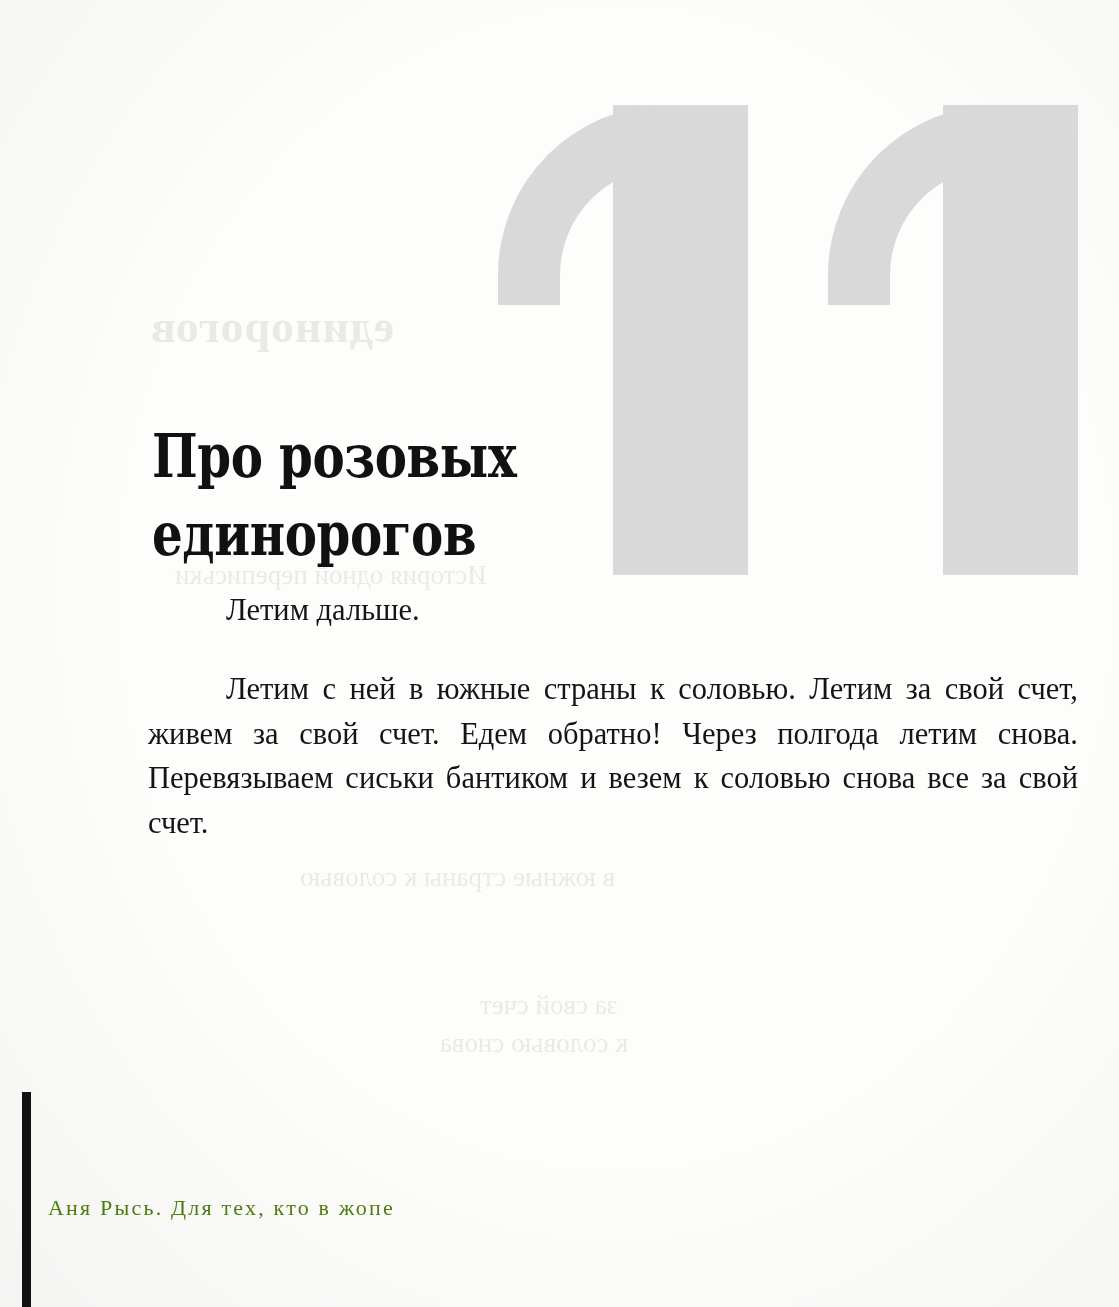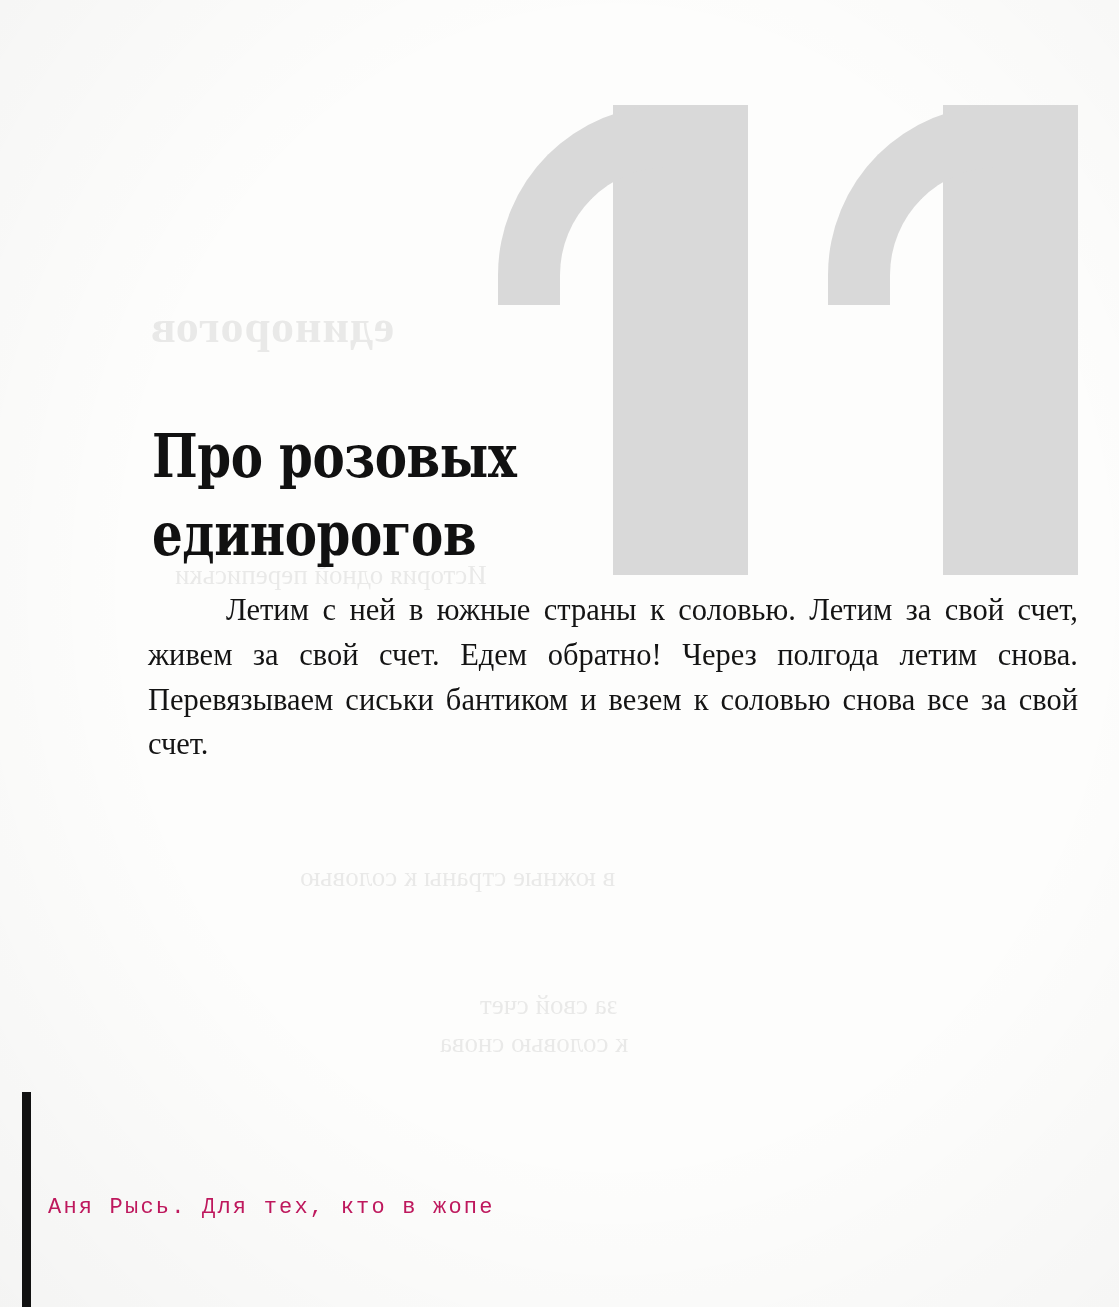--- a/index.html
+++ b/index.html
@@ -127,24 +127,24 @@
     left: 22px;
     top: 1092px;
     width: 9px;
     height: 215px;
     background: #111111;
   }
   .footer-title {
     position: absolute;
     left: 48px;
     top: 1195px;
-    font-family: Liberation Mono, monospace;
+    font-family: Liberation Serif, serif;
     font-size: 22px;
     letter-spacing: 2.2px;
-    color: #be185d;
+    color: #4d7c0f;
     white-space: nowrap;
   }
 </style>
 </head>
 <body>
 
 <div class="page">
 
   <div class="paper-tint"></div>
 
@@ -162,19 +162,20 @@
     <div class="glyph right">
       <div class="stem"></div>
       <div class="hook"></div>
     </div>
   </div>
 
   <h1 class="chapter-title">Про розовых
 единорогов</h1>
 
   <div class="body-text">
+    <p>Летим дальше.</p>
     <p>Летим с ней в южные страны к соловью. Летим за свой счет, живем за свой счет. Едем обратно! Через полгода летим снова. Перевязываем сиськи бантиком и везем к соловью сно­ва все за свой счет.</p>
   </div>
 
   <div class="footer-rule"></div>
   <div class="footer-title">Аня Рысь. Для тех, кто в жопе</div>
 
 </div>
 
 </body></html>

